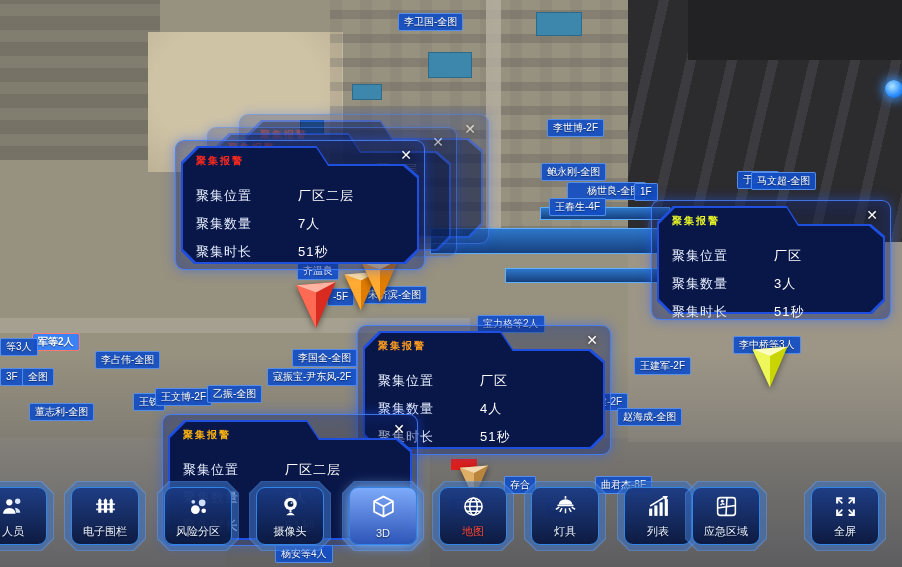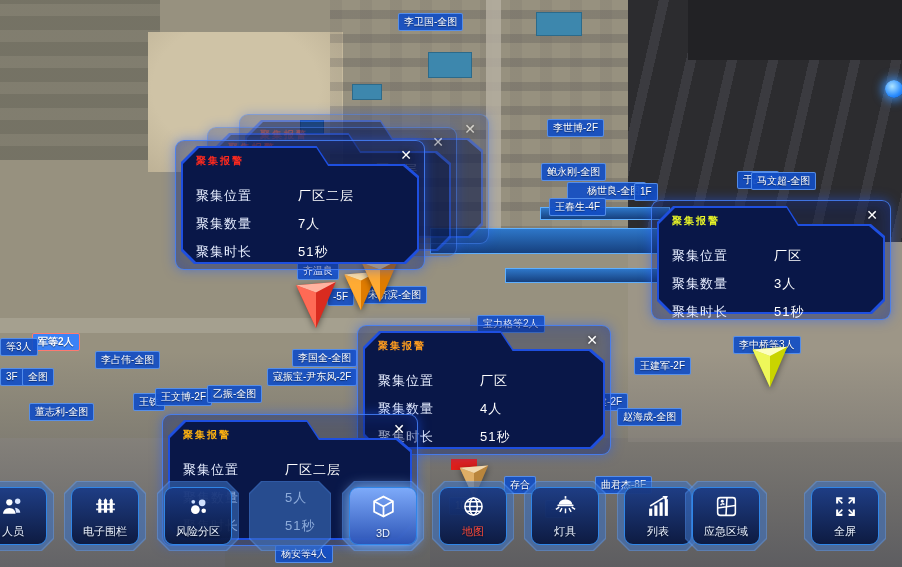--- a/index.html
+++ b/index.html
@@ -328,20 +328,30 @@
             <circle cx="15.5" cy="8.5" r="3.2" fill="#cfe0ff"></circle>
           <circle cx="17" cy="16" r="2.2"></circle>
             <circle cx="7" cy="7.5" r="1.8" fill="#cfe0ff"></circle>
         </svg>
         <span class="tb-label">风险分区</span>
       </div>
     </div>
 
     <div class="tb-slot" style="left:249px">
       <div class="tb-frame"></div>
+      <div class="tb-btn">
+        <svg viewBox="0 0 24 24">
+          <circle cx="12" cy="9.5" r="6" fill="#fff"></circle>
+            <circle cx="12" cy="9.5" r="2.8" fill="#0c2246"></circle>
+          <circle cx="13" cy="8.6" r="1" fill="#9ecbff"></circle>
+          <path d="M12 15.5v2.2" stroke="#fff" stroke-width="2"></path>
+          <path d="M8 20.5c1-1.8 2.5-2.6 4-2.6s3 .8 4 2.6z" fill="#fff"></path>
+        </svg>
+        <span class="tb-label">摄像头</span>
+      </div>
     </div>
 
     <div class="tb-slot sel" style="left:342px">
       <div class="tb-frame"></div>
       <div class="tb-btn">
         <svg viewBox="0 0 24 24" fill="none" stroke="#fff" stroke-width="1.7">
           <path d="M12 2.5 21 7v10l-9 4.5L3 17V7z"></path>
           <path d="M12 21.5V12M12 12 3 7m9 5 9-5"></path>
         </svg>
         <span class="tb-label">3D</span>

